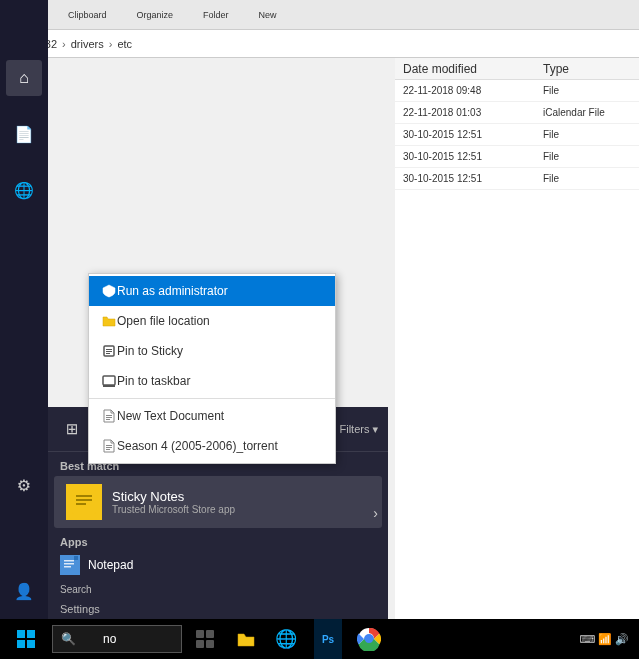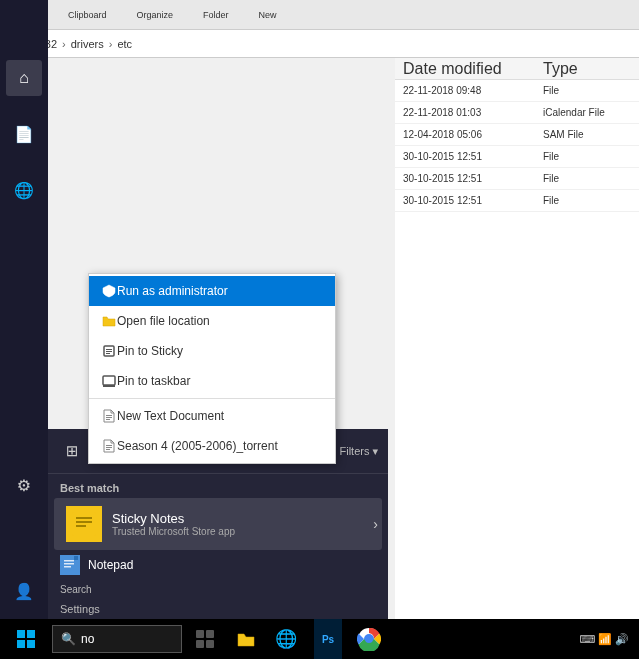--- a/index.html
+++ b/index.html
@@ -78,21 +78,21 @@
     .file-list-header {
       display: flex;
       height: 22px;
       background: #f5f5f5;
       border-bottom: 1px solid #ddd;
       align-items: center;
       padding: 0 8px;
     }
 
     .file-col {
-      font-size: 16px;
+      font-size: 12px;
       color: #333;
     }
 
     .file-col-date { width: 140px; }
     .file-col-type { flex: 1; }
 
     .file-row {
       display: flex;
       height: 22px;
       align-items: center;
@@ -149,20 +149,21 @@
     }
 
     .taskbar-search-icon {
       color: #aaa;
       font-size: 12px;
     }
 
     .taskbar-search-text {
       color: #fff;
       font-size: 12px;
+      margin-left: 22px;
     }
 
     .taskbar-icon {
       width: 36px;
       height: 36px;
       display: flex;
       align-items: center;
       justify-content: center;
       color: white;
       font-size: 18px;
@@ -438,24 +439,20 @@
   </div>
   <div class="file-row">
     <span class="file-col file-col-date">22-11-2018 09:48</span>
     <span class="file-col file-col-type">File</span>
   </div>
   <div class="file-row">
     <span class="file-col file-col-date">22-11-2018 01:03</span>
     <span class="file-col file-col-type">iCalendar File</span>
   </div>
   <div class="file-row">
-    <span class="file-col file-col-date">12-04-2018 05:06</span>
-    <span class="file-col file-col-type">SAM File</span>
-  </div>
-  <div class="file-row">
     <span class="file-col file-col-date">30-10-2015 12:51</span>
     <span class="file-col file-col-type">File</span>
   </div>
   <div class="file-row">
     <span class="file-col file-col-date">30-10-2015 12:51</span>
     <span class="file-col file-col-type">File</span>
   </div>
   <div class="file-row">
     <span class="file-col file-col-date">30-10-2015 12:51</span>
     <span class="file-col file-col-type">File</span>
@@ -489,20 +486,21 @@
         <rect x="6" y="15" width="10" height="2" fill="#a08000"></rect>
       </svg>
     </div>
     <div class="best-match-text">
       <div class="best-match-name">Sticky Notes</div>
       <div class="best-match-sub">Trusted Microsoft Store app</div>
     </div>
     <div class="expand-arrow">›</div>
   </div>
 
+  <div class="apps-section-label">Apps</div>
 
   <div class="app-item" style="position:relative;">
     <div class="notepad-icon-sm">
       <svg width="20" height="20" viewBox="0 0 20 20">
         <rect x="2" y="1" width="14" height="18" rx="1" fill="#4a90d9"></rect>
         <rect x="4" y="5" width="10" height="1.5" fill="#fff" opacity="0.8"></rect>
         <rect x="4" y="8" width="10" height="1.5" fill="#fff" opacity="0.8"></rect>
         <rect x="4" y="11" width="7" height="1.5" fill="#fff" opacity="0.8"></rect>
         <rect x="14" y="1" width="4" height="4" rx="0" fill="#2a70b9"></rect>
       </svg>

